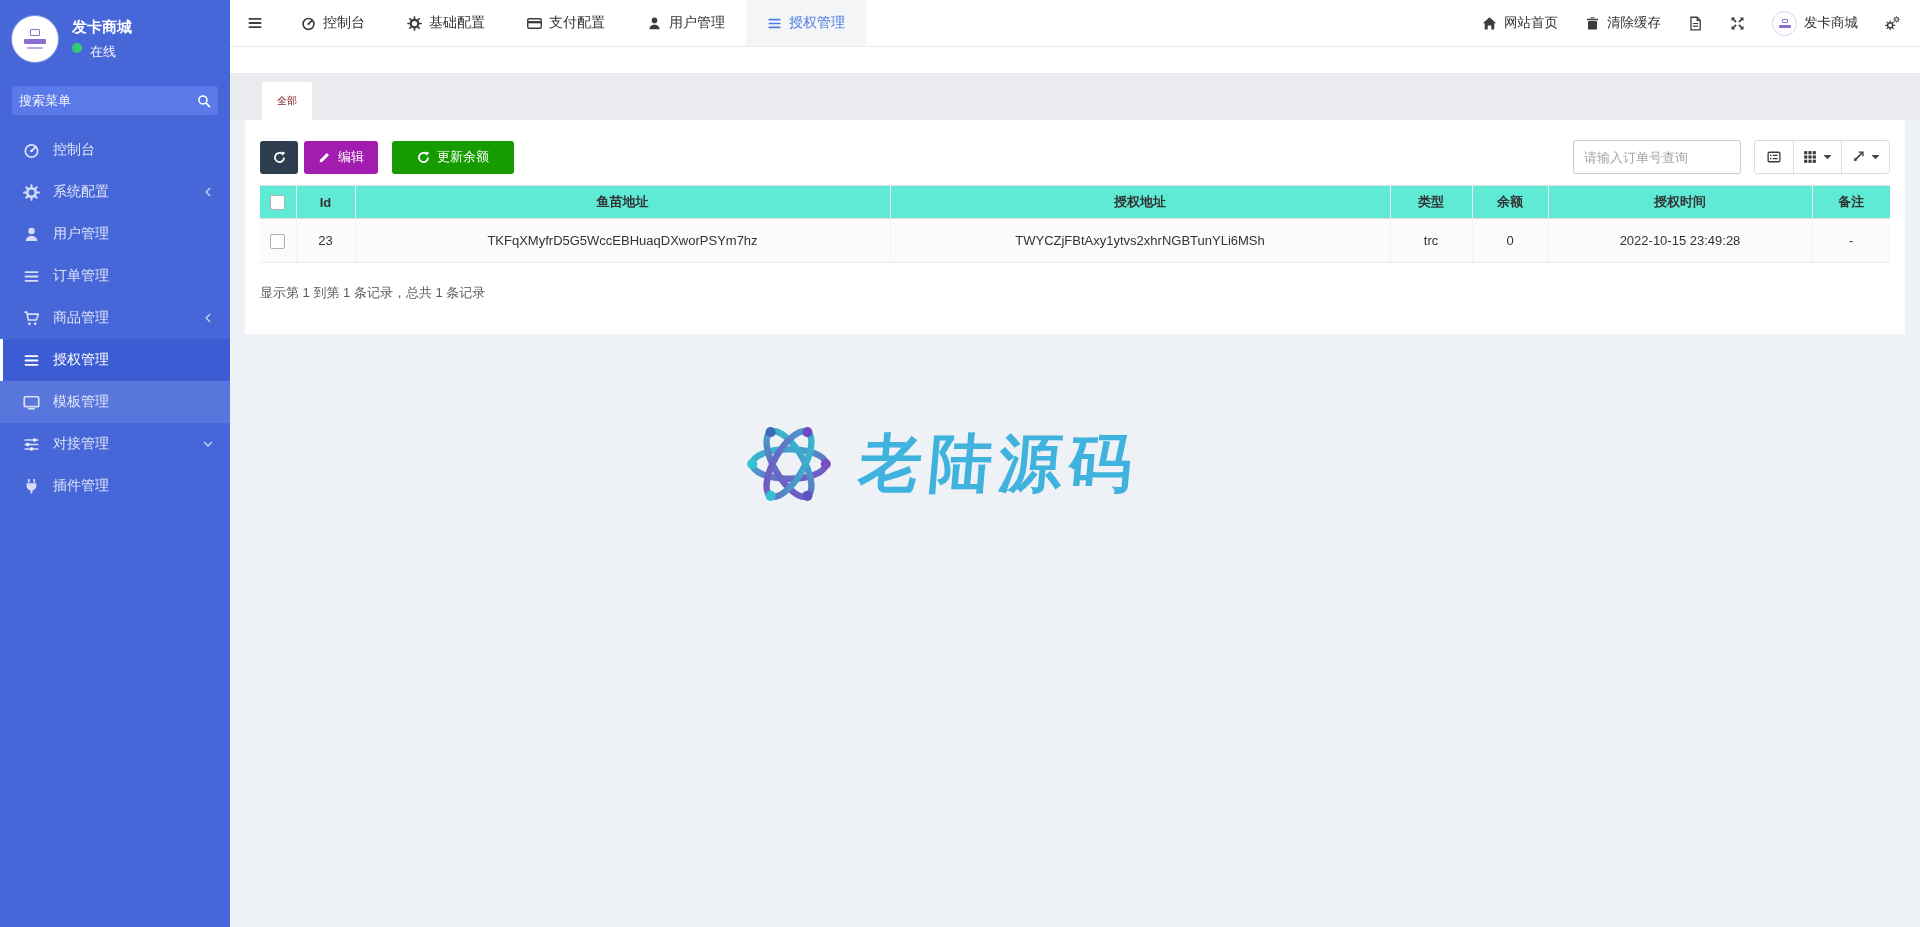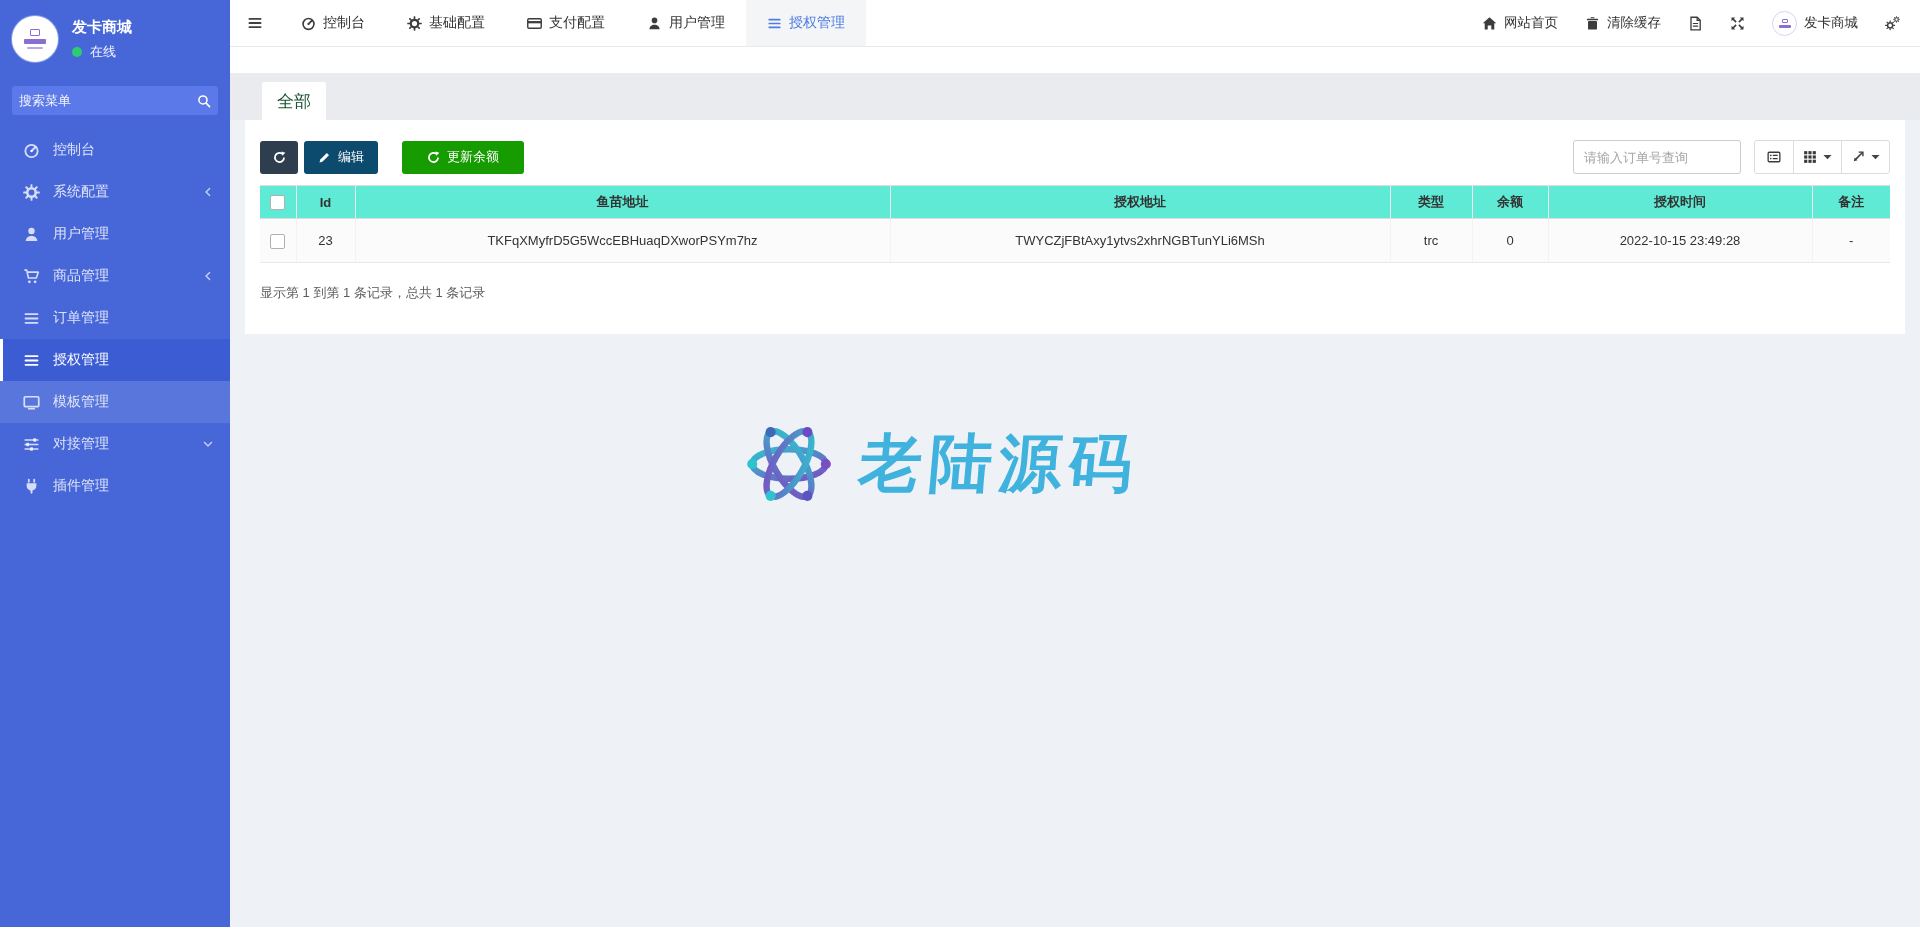--- a/index.html
+++ b/index.html
@@ -12,21 +12,21 @@
   .user-panel { display:flex; align-items:center; gap:14px; padding:16px 14px 12px 12px; }
   .avatar-lg { width:46px; height:46px; border-radius:50%; background:#fff; flex:none;
     display:flex; flex-direction:column; align-items:center; justify-content:center; gap:3px;
     border:3px solid #fff; box-shadow:0 0 0 1px rgba(255,255,255,.35); }
   .avatar-lg i, .avatar-sm i { display:block; background:#8a6fd0; border-radius:1px; }
   .avatar-lg i.l1 { width:10px; height:7px; border:1px solid #8a6fd0; background:#fff; }
   .avatar-lg i.l2 { width:22px; height:5px; }
   .avatar-lg i.l3 { width:16px; height:2px; opacity:.6; }
   .user-meta { display:flex; flex-direction:column; gap:6px; }
   .site-title { font-size:15px; font-weight:bold; color:#fff; }
-  .online { display:flex; align-items:center; gap:8px; font-size:13px; color:#f2f4ff; }
+  .online { display:flex; align-items:flex-start; gap:8px; font-size:13px; color:#f2f4ff; }
   .dot { width:10px; height:10px; border-radius:50%; background:#2ecc71; }
   .menu-search { margin:12px 12px 14px 12px; height:29px; background:#5b79e8;
     border-radius:3px; display:flex; align-items:center; padding:0 7px; }
   .menu-search input { flex:1; background:transparent; border:none; outline:none;
     color:#fff; font-size:13px; font-family:inherit; }
   .menu-search input::placeholder { color:rgba(255,255,255,.92); }
   .menu-search .ic { color:#fff; }
   .side-menu { display:flex; flex-direction:column; }
   .side-item { height:42px; display:flex; align-items:center; gap:13px; padding-left:23px;
     color:rgba(255,255,255,.82); font-size:14px; cursor:pointer; position:relative; }
@@ -54,29 +54,29 @@
   .nav-link .ic { width:15px; height:15px; color:#3c3c3c; }
   .avatar-sm { width:25px; height:25px; border-radius:50%; background:#fff;
     border:1px solid #d9d2f0; display:flex; flex-direction:column; align-items:center;
     justify-content:center; gap:2px; }
   .avatar-sm i.l1 { width:6px; height:4px; border:1px solid #8a6fd0; background:#fff; }
   .avatar-sm i.l2 { width:12px; height:3px; }
 
   .whiteband { height:26px; background:#fff; }
   .tabstrip { height:47px; background:#e9ebee; display:flex; align-items:flex-end; padding-left:32px; }
   .tab-all { height:38px; background:#fff; padding:0 15px; display:flex; align-items:center;
-    font-size:17px; color:#14532d; border-radius:2px 2px 0 0; cursor:pointer; }
+    font-size:10px; color:#7f1d1d; border-radius:2px 2px 0 0; cursor:pointer; }
 
   .panel { background:#fff; margin:0 15px; padding:20px 15px 32px 15px; }
   .toolbar { display:flex; align-items:center; height:34px; margin-bottom:11px; }
   .btn { border:none; border-radius:3px; height:33px; display:inline-flex; align-items:center;
     justify-content:center; gap:7px; color:#fff; font-size:13px; font-family:inherit; cursor:pointer; }
   .btn .ic { width:13px; height:13px; }
   .btn-refresh { width:38px; background:#2f3e4e; margin-right:6px; }
-  .btn-edit { background:#0c4a6e; padding:0 14px; margin-right:24px; }
+  .btn-edit { background:#a21caf; padding:0 14px; margin-right:14px; }
   .btn-update { background:#169b00; padding:0 25px; }
   .toolbar-right { margin-left:auto; display:flex; align-items:center; }
   .order-search { width:168px; height:34px; border:1px solid #ccc; border-radius:3px;
     padding:0 10px; font-size:13px; color:#15803d; outline:none; font-family:inherit; margin-right:13px; }
   .order-search::placeholder { color:#a6a6a6; }
   .btn-group { display:flex; }
   .tool-btn { height:34px; min-width:40px; padding:0 9px; background:#fff; border:1px solid #dcdcdc;
     display:flex; align-items:center; justify-content:center; gap:6px; color:#3a3a3a; cursor:pointer; }
   .tool-btn + .tool-btn { margin-left:-1px; }
   .tool-btn:first-child { border-radius:3px 0 0 3px; }
@@ -285,32 +285,32 @@
           </svg>
       </div>
       <div class="side-item">
         <svg class="ic">
             <use href="#i-user"></use>
           </svg>
         <span>用户管理</span>
       </div>
       <div class="side-item">
         <svg class="ic">
+            <use href="#i-bars"></use>
+          </svg>
+        <span>订单管理</span>
+      </div>
+      <div class="side-item">
+        <svg class="ic">
             <use href="#i-cart"></use>
           </svg>
         <span>商品管理</span>
         <svg class="ic arrow">
             <use href="#i-chevl"></use>
           </svg>
-      </div>
-      <div class="side-item">
-        <svg class="ic">
-            <use href="#i-bars"></use>
-          </svg>
-        <span>订单管理</span>
       </div>
       <div class="side-item active">
         <svg class="ic">
             <use href="#i-bars"></use>
           </svg>
         <span>授权管理</span>
       </div>
       <div class="side-item hovered">
         <svg class="ic">
             <use href="#i-tv"></use>

